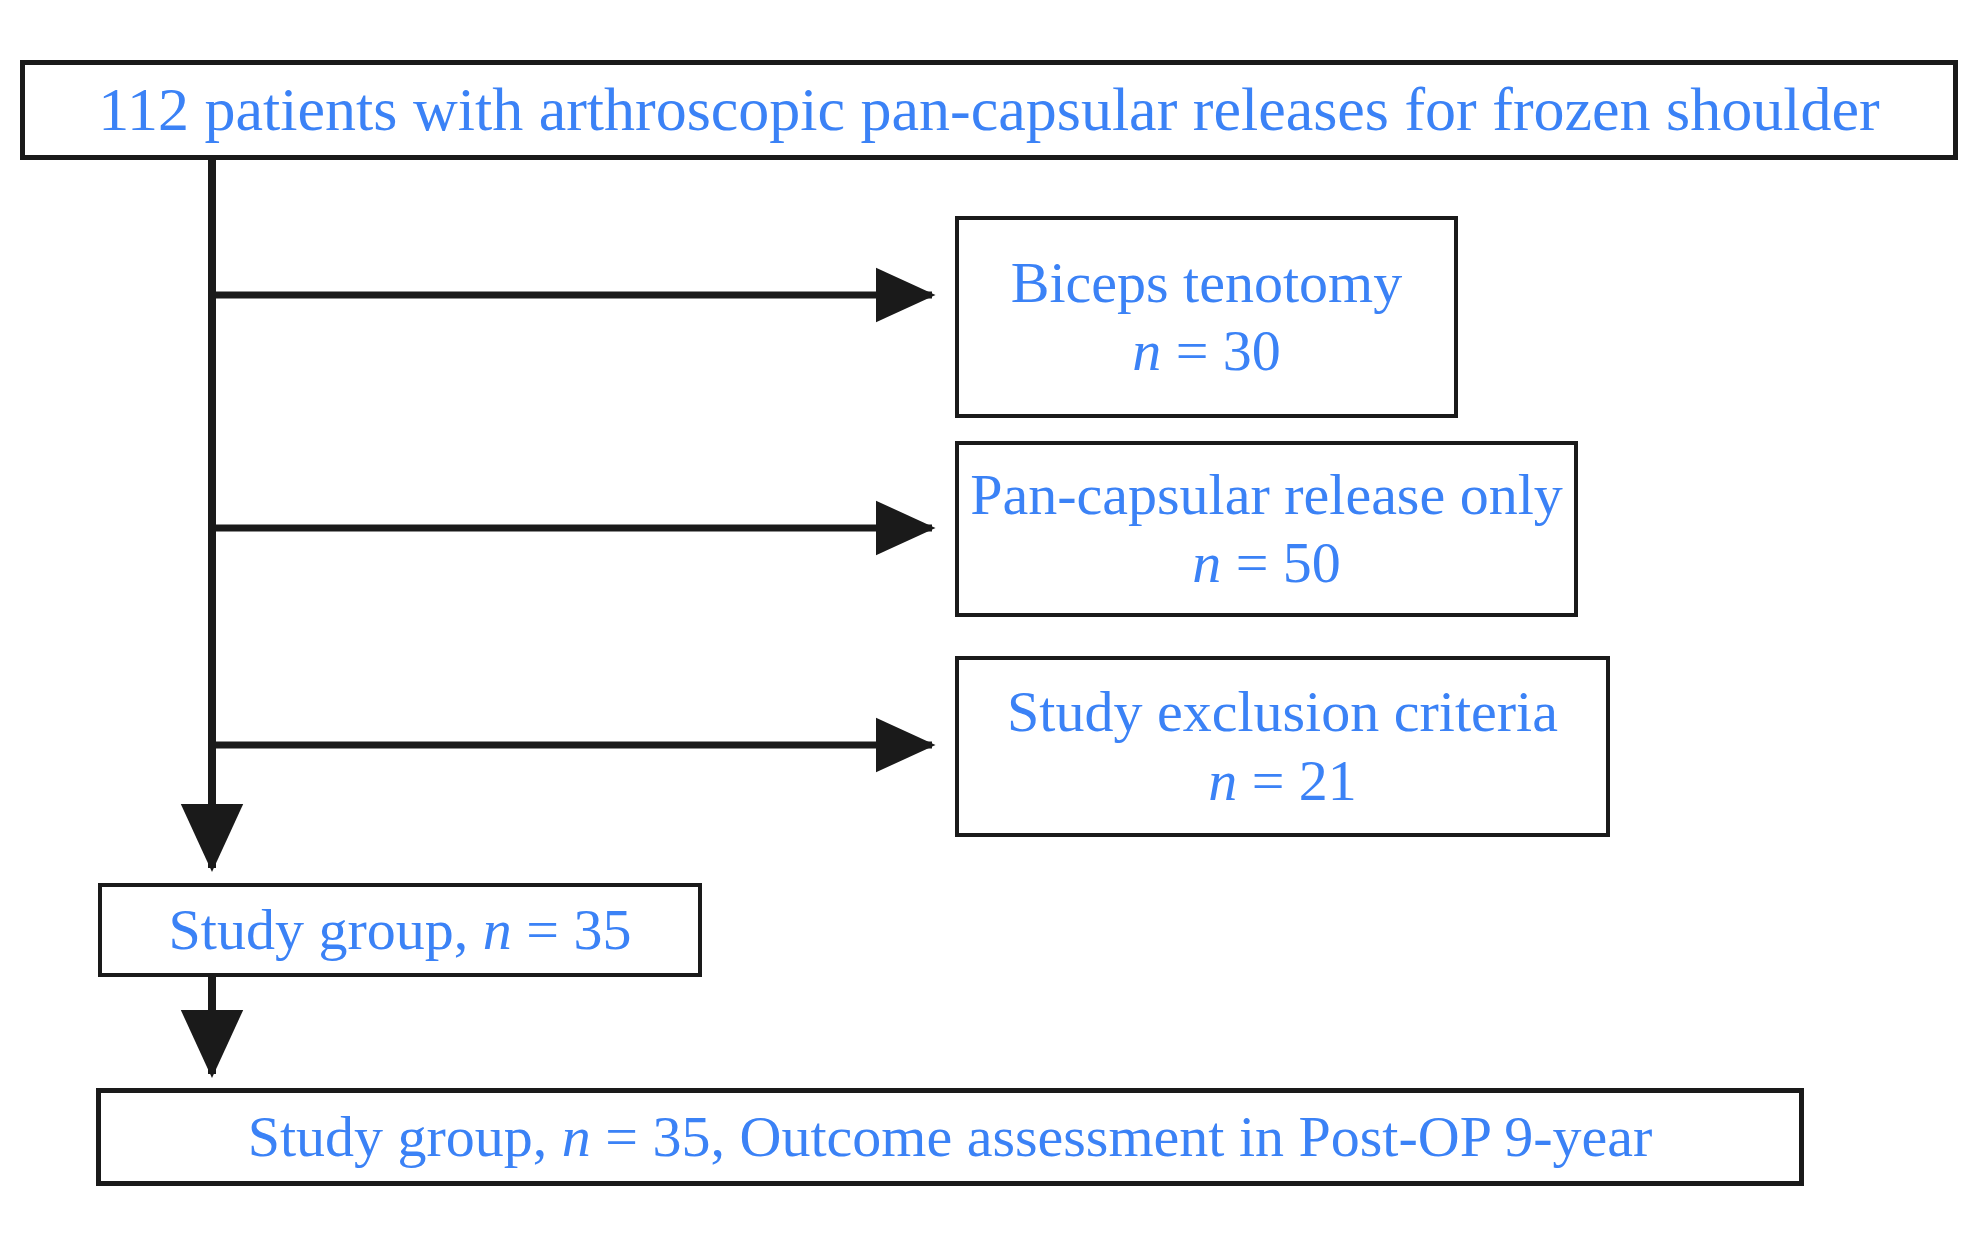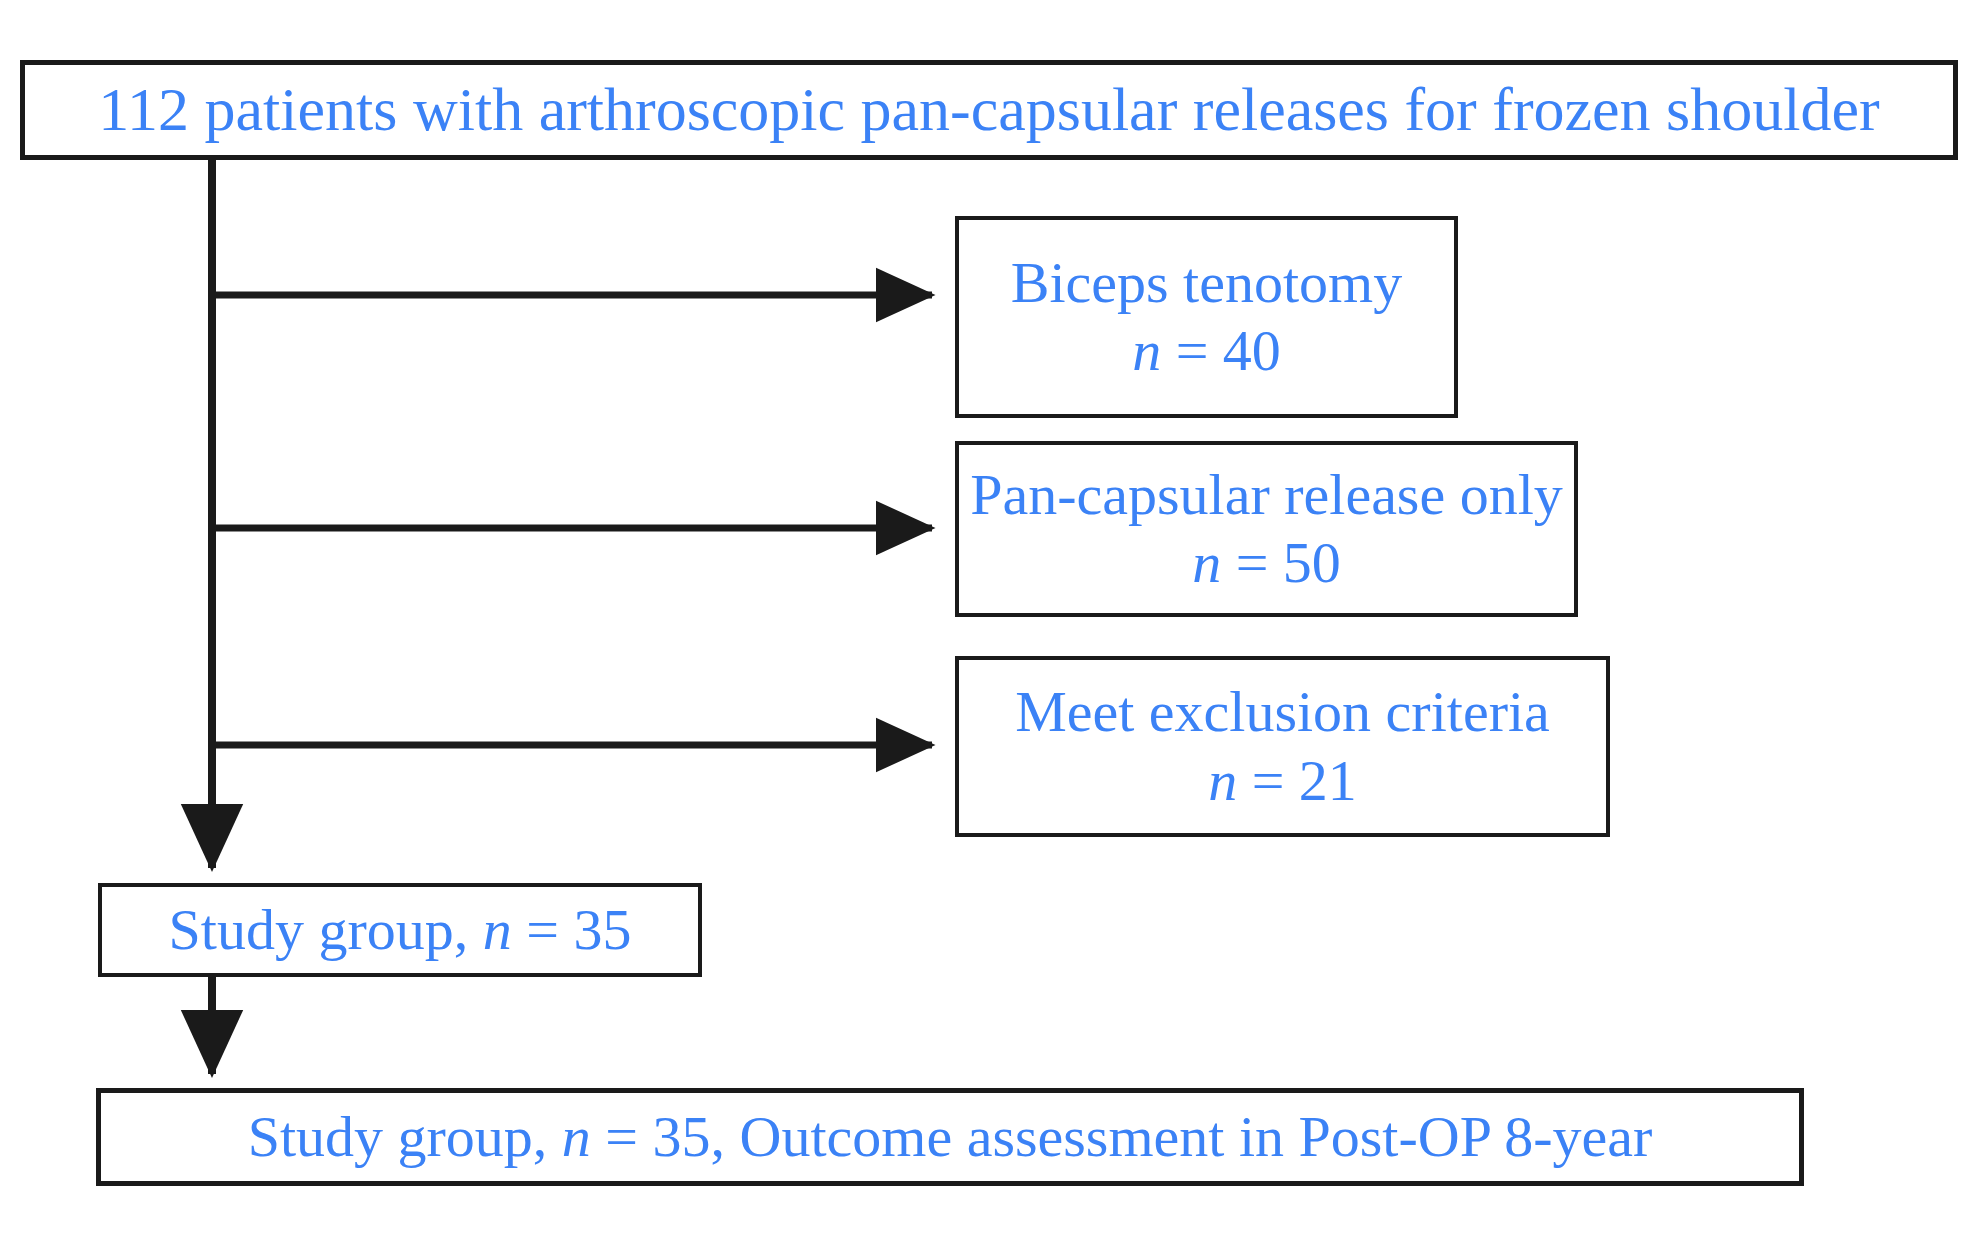--- a/index.html
+++ b/index.html
@@ -116,34 +116,34 @@
       <line x1="212" y1="977" x2="212" y2="1074" stroke="#1a1a1a" stroke-width="8" marker-end="url(#arrow-down)"></line>
     </g>
   </svg>
 
   <div class="node" id="node-source">
     <span class="line1">112 patients with arthroscopic pan-capsular releases for frozen shoulder</span>
   </div>
 
   <div class="node" id="node-biceps">
     <span class="line1">Biceps tenotomy</span>
-    <span class="line2"><em class="n-italic">n</em><span> = 40</span></span>
+    <span class="line2"><em class="n-italic">n</em><span> = 30</span></span>
   </div>
 
   <div class="node" id="node-release">
     <span class="line1">Pan-capsular release only</span>
     <span class="line2"><em class="n-italic">n</em><span> = 50</span></span>
   </div>
 
   <div class="node" id="node-exclusion">
-    <span class="line1">Meet exclusion criteria</span>
+    <span class="line1">Study exclusion criteria</span>
     <span class="line2"><em class="n-italic">n</em><span> = 21</span></span>
   </div>
 
   <div class="node" id="node-study">
     <span class="line1"><span>Study group, </span><em class="n-italic">n</em><span> = 35</span></span>
   </div>
 
   <div class="node" id="node-outcome">
-    <span class="line1"><span>Study group, </span><em class="n-italic">n</em><span> = 35, Outcome assessment in Post-OP 8-year</span></span>
+    <span class="line1"><span>Study group, </span><em class="n-italic">n</em><span> = 35, Outcome assessment in Post-OP 9-year</span></span>
   </div>
 
 </div>
 
 </body></html>

